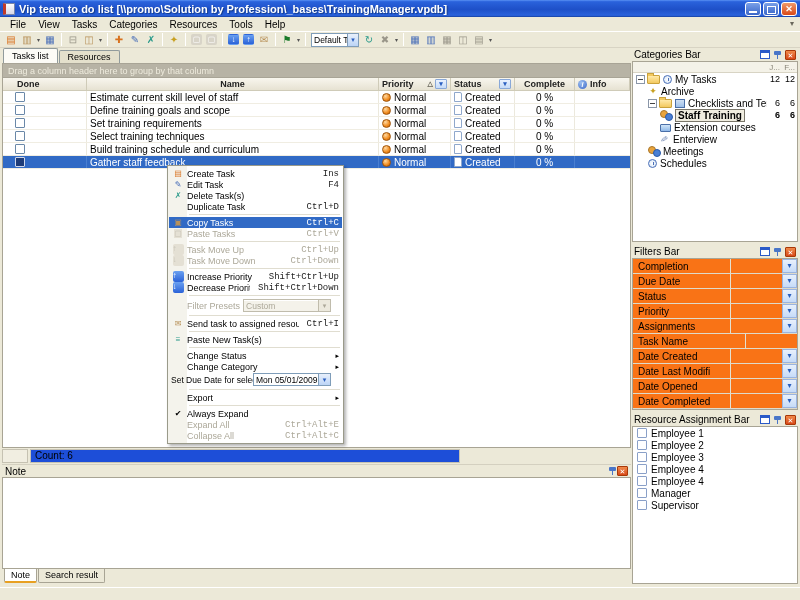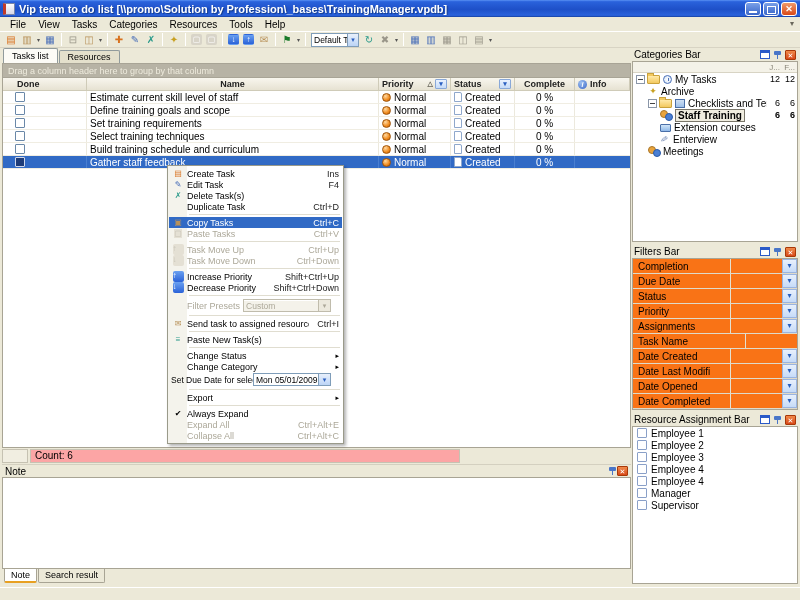--- a/index.html
+++ b/index.html
@@ -76,21 +76,21 @@
     background:radial-gradient(circle at 35% 30%,#ffd9a0,#f08a1d 60%,#b85a08);border:1px solid #a05408;}
   .pageico{width:8px;height:10px;background:#fff;border:1px solid #8fa8cc;flex:none;margin-right:3px;border-radius:0 2px 0 0;}
   .tr.selected{background:#316ac5;color:#fff;}
   .tr.selected .td{border-right-color:#4a7fd0;border-bottom:none;}
   .tr.selected .cb{background:#1e3c78;border-color:#cfd8ec;}
   .tfill{flex:1;background:#fff;}
 
   
   .countbar{height:14px;margin:1px 0;display:flex;gap:2px;flex:none;}
   .count-left{width:26px;background:#f1eee1;border:1px solid #c6c2b2;}
-  .count-main{width:430px;background:#fca5a5;border:1px solid #c6c2b2;line-height:12px;padding-left:4px;}
+  .count-main{width:430px;background:#1d4ed8;border:1px solid #c6c2b2;line-height:12px;padding-left:4px;}
   .count-rest{flex:1;}
 
   
   .notetitle{height:13px;display:flex;align-items:center;padding:0 3px;flex:none;border-top:1px solid #d4d0c0;}
   .notetitle .label{flex:1;}
   .notebody{height:92px;background:#fff;border:1px solid #a8a494;flex:none;}
   .btabs{height:18px;display:flex;align-items:flex-start;gap:1px;padding-left:2px;flex:none;}
   .btab{height:14px;line-height:13px;padding:0 6px;font-size:9px;background:#ece9d8;border:1px solid #a8a494;border-top:none;border-radius:0 0 2px 2px;}
   .btab.active{background:#fff;border-bottom:2px solid #e8a020;}
 
@@ -149,21 +149,21 @@
 
   
   .statusbar{position:absolute;left:0;right:0;bottom:0;height:13px;background:#ece9d8;border-top:1px solid #fff;}
 
   
   .cm{position:absolute;left:167px;top:165px;width:177px;background:linear-gradient(90deg,#f4f3ec 0,#f4f3ec 19px,#fff 19px);
     border:1px solid #9a9a8a;box-shadow:2px 2px 3px rgba(0,0,0,.3);padding:2px 1px;z-index:20;font-size:9px;}
   .cm-item{display:flex;align-items:center;height:11px;padding-right:3px;position:relative;}
   .cm-ico{width:18px;flex:none;display:flex;align-items:center;justify-content:center;font-size:8px;}
   .cm-label{white-space:nowrap;overflow:hidden;}
-  .cm-short{margin-left:auto;padding-left:8px;white-space:nowrap;color:#222;}
+  .cm-short{margin-left:auto;padding-left:8px;white-space:nowrap;color:#222;font-family:Liberation Mono, monospace;}
   .hl .cm-short{color:#fff;text-align:center;}
   .cm-sub{margin-left:auto;font-size:7px;padding-left:6px;}
   .cm-item .cm-sub{margin-left:auto;}
   .cm-item.hl{background:#316ac5;color:#fff;}
   .cm-item.dis{color:#aca899;}
   .cm-item.dis .cm-short{color:#aca899;}
   .cm-item.dis .cm-ico span{color:#c8c4b8!important;background:#e4e0d4!important;}
   .cm .t-sep{height:1px;background:#e0ddd0;margin:2px 2px 2px 20px;}
   .cm-check{font-size:8px;color:#000;}
   .cm-combo{display:flex;align-items:center;height:13px;background:#fff;border:1px solid #7f9db9;margin-left:3px;min-width:0;}
@@ -623,20 +623,29 @@
               <div class="trow lvl1">
 
                 <span class="tico tico-people"></span>
 
                 <span class="tlabel">Meetings</span>
                 <span class="treefill"></span>
                 <span class="cnt"></span>
                 <span class="cnt"></span>
               </div>
 
+              <div class="trow lvl1">
+
+                <span class="tico tico-clock"></span>
+
+                <span class="tlabel">Schedules</span>
+                <span class="treefill"></span>
+                <span class="cnt"></span>
+                <span class="cnt"></span>
+              </div>
             </div>
           <div class="treefill" style="background:#fff;"></div>
         </div>
       </div>
 
       <div class="panel panel-filters">
         <div class="ptitle">
           <span class="label">Filters Bar</span>
           <span class="picon-win"></span>
           <span class="picon-pin"></span>

